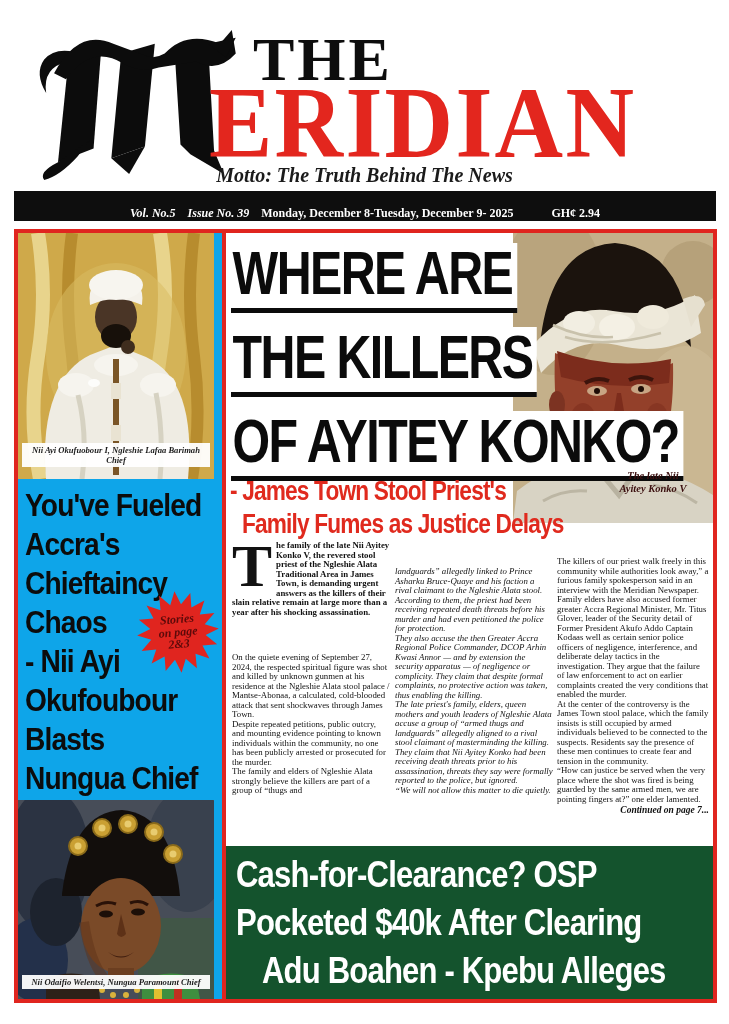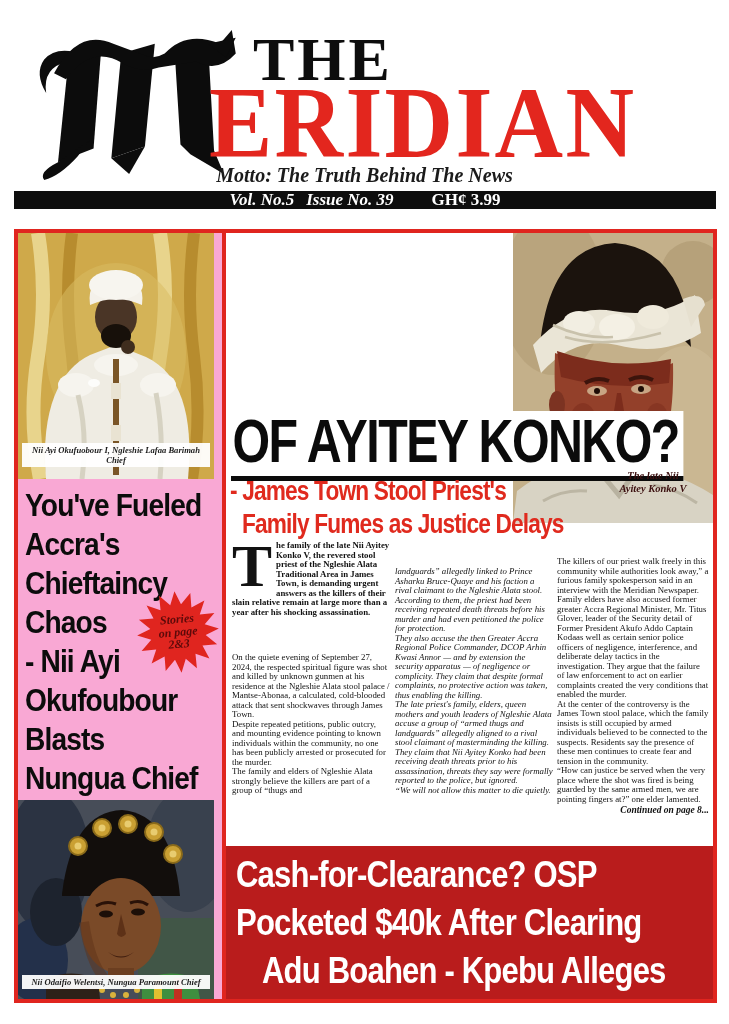--- a/index.html
+++ b/index.html
@@ -13,29 +13,29 @@
   .m-glyph { position:absolute; left:28px; top:22px; width:220px; height:158px; }
   .the-word { position:absolute; left:253px; top:28px; font-weight:700; font-size:62px; line-height:1;
               letter-spacing:3px; color:#0d0d0d; font-family:"Liberation Serif", serif; }
   .eridian-word { position:absolute; left:209px; top:72px; font-weight:700; font-size:84px; line-height:1;
               letter-spacing:2px; color:#e3261e; font-family:"Liberation Serif", serif;
               transform:scale(1.13,1.22); transform-origin:0 0; white-space:nowrap; }
   .motto { position:absolute; left:0; right:0; top:164px; text-align:center;
            font-style:italic; font-weight:700; font-size:20px; color:#1b1b1b; }
 
   
-  .infobar { position:absolute; left:14px; top:191px; width:702px; height:18px; background:#0e0e0e;
-             color:#fff; display:flex; align-items:center; justify-content:center; gap:12px;
-             font-weight:700; font-size:17px; }
+  .infobar { position:absolute; left:14px; top:191px; width:702px; height:30px; background:#0e0e0e;
+             color:#fff; display:flex; align-items:flex-end; justify-content:center; gap:12px;
+             font-weight:700; font-size:12px; }
   .infobar .it { font-style:italic; }
   .infobar .price { margin-left:26px; }
 
   
   .left-panel { position:absolute; left:14px; top:229px; width:220px; height:774px;
-                border:4px solid #e0251f; background:#f9a8d4; }
+                border:4px solid #e0251f; background:#0ea5e9; }
   .photo-box { position:absolute; overflow:hidden; }
   .photo-box svg { display:block; width:100%; height:100%; }
   .photo-a { left:0; top:0; width:196px; height:246px; }
   .photo-c { left:0; top:567px; width:196px; height:199px; }
   .photo-caption-strip { position:absolute; left:4px; right:4px; background:rgba(255,255,255,.95);
                          text-align:center; font-style:italic; font-weight:700; font-size:8.6px;
                          color:#1c1c1c; padding:2px 0; }
   .photo-a .photo-caption-strip { bottom:12px; }
   .photo-c .photo-caption-strip { bottom:10px;font-style:italic; }
   .left-headline { position:absolute; left:7px; top:253px; width:206px; white-space:pre-line;
@@ -70,21 +70,21 @@
   .col1 { left:6px;  top:308px; width:158px; }
   .col2 { left:169px; top:298px; width:158px;font-style:italic; }
   .col3 { left:331px; top:288px; width:152px; }
   .lead { font-weight:700; }
   .dropcap { float:left; font-weight:700; font-size:60px; line-height:46px; padding:2px 4px 0 0;
              font-family:"Liberation Serif", serif; }
   .body-text { white-space:pre-line;margin-top:36px; }
   .continued { text-align:right; font-style:italic; font-weight:700; font-size:9.5px; margin-top:2px; }
 
   
-  .banner { position:absolute; left:0; right:0; bottom:0; height:153px; background:#b91c1c; z-index:5;
+  .banner { position:absolute; left:0; right:0; bottom:0; height:153px; background:#14532d; z-index:5;
             display:flex; flex-direction:column; justify-content:center; padding-left:10px; }
   .banner-line { font-family:"Liberation Sans", sans-serif; font-weight:700; font-size:37px;
                  line-height:48px; letter-spacing:-1px; color:#ffffff; white-space:nowrap;
                  transform:scaleX(.84); transform-origin:0 50%; }
   .banner-line.l3 { margin-left:26px; }
 </style>
 </head>
 <body>
 
 <div class="page">
@@ -109,21 +109,22 @@
       </g>
     </svg>
     <div class="the-word">THE</div>
     <div class="eridian-word">ERIDIAN</div>
     <div class="motto">Motto: The Truth Behind The News</div>
   </header>
 
   <div class="infobar">
     <span class="it">Vol. No.5</span>
     <span class="it">Issue No. 39</span>
-    <span class="price">GH¢ 3.99</span>
+    <span>Monday, December 8-Tuesday, December 9- 2025</span>
+    <span class="price">GH¢ 2.94</span>
   </div>
 
   <section class="left-panel">
 
     <div class="photo-box photo-a">
       <svg viewBox="0 0 196 246" preserveAspectRatio="none" aria-hidden="true">
         <rect width="196" height="246" fill="#cfa94a"></rect>
         <path d="M20,0 q10,62 0,123 q-10,62 2,123" stroke="#e8d48c" stroke-width="14" fill="none"></path>
         <path d="M54,0 q-8,62 0,123 q8,62 -2,123" stroke="#b78c2e" stroke-width="12" fill="none"></path>
         <path d="M142,0 q10,62 0,123 q-10,62 2,123" stroke="#e8d48c" stroke-width="14" fill="none"></path>
@@ -246,20 +247,22 @@
         <path d="M92,230 Q106,238 122,229" stroke="#4a160a" stroke-width="4" fill="none"></path>
         <ellipse cx="106" cy="248" rx="18" ry="10" fill="#5e2414" opacity=".5"></ellipse>
         <path d="M0,290 L4,258 Q50,222 104,230 Q160,236 200,262 L200,290 Z" fill="#d8d3c4"></path>
         <path d="M86,238 L106,262 L124,236" stroke="#b8b2a0" stroke-width="5" fill="none"></path>
         <path d="M30,268 q20,-12 44,-10 M140,252 q24,4 44,18" stroke="#bcb6a4" stroke-width="3" fill="none"></path>
       </svg>
     </div>
     <div class="konko-caption">The late Nii
 Ayitey Konko V</div>
 
+    <div class="hl hl-1"><span>WHERE ARE</span></div>
+    <div class="hl hl-2"><span>THE KILLERS</span></div>
     <div class="hl hl-3"><span>OF AYITEY KONKO?</span></div>
 
     <div class="subhead subhead-1">- James Town Stool Priest's</div>
     <div class="subhead subhead-2">Family Fumes as Justice Delays</div>
 
     <div class="col col1">
       <p class="lead"><span class="dropcap">T</span><span>he family of the late Nii Ayitey Konko V, the revered stool priest of the Ngleshie Alata Traditional Area in James Town, is demanding urgent answers as the killers of their slain relative remain at large more than a year after his shocking assassination.</span></p>
       <div class="body-text">On the quiete evening of September 27, 2024, the respected spiritual figure was shot and killed by unknown gunmen at his residence at the Ngleshie Alata stool palace / Mantse-Abonaa, a calculated, cold-blooded attack that sent shockwaves through James Town.
 Despite repeated petitions, public outcry, and mounting evidence pointing to known individuals within the community, no one has been publicly arrested or prosecuted for the murder.
 The family and elders of Ngleshie Alata strongly believe the killers are part of a group of “thugs and</div>
@@ -269,21 +272,21 @@
 According to them, the priest had been receiving repeated death threats before his murder and had even petitioned the police for protection.
 They also accuse the then Greater Accra Regional Police Commander, DCOP Arhin Kwasi Annor — and by extension the security apparatus — of negligence or complicity. They claim that despite formal complaints, no protective action was taken, thus enabling the killing.
 The late priest's family, elders, queen mothers and youth leaders of Ngleshie Alata accuse a group of “armed thugs and landguards” allegedly aligned to a rival stool claimant of masterminding the killing. They claim that Nii Ayitey Konko had been receiving death threats prior to his assassination, threats they say were formally reported to the police, but ignored.
 “We will not allow this matter to die quietly.</div>
     </div>
     <div class="col col3">
       <div class="body-text">The killers of our priest walk freely in this community while authorities look away,” a furious family spokesperson said in an interview with the Meridian Newspaper.
 Family elders have also accused former greater Accra Regional Minister, Mr. Titus Glover, leader of the Security detail of Former President Akufo Addo Captain Kodaas well as certain senior police officers of negligence, interference, and deliberate delay tactics in the investigation. They argue that the failure of law enforcement to act on earlier complaints created the very conditions that enabled the murder.
 At the center of the controversy is the James Town stool palace, which the family insists is still occupied by armed individuals believed to be connected to the suspects. Residents say the presence of these men continues to create fear and tension in the community.
 “How can justice be served when the very place where the shot was fired is being guarded by the same armed men, we are pointing fingers at?” one elder lamented.</div>
-      <div class="continued">Continued on page 8...</div>
+      <div class="continued">Continued on page 7...</div>
     </div>
 
     <div class="banner">
       <div class="banner-line">Cash-for-Clearance? OSP</div>
       <div class="banner-line">Pocketed $40k After Clearing</div>
       <div class="banner-line l3">Adu Boahen - Kpebu Alleges</div>
     </div>
   </section>
 
 </div>

